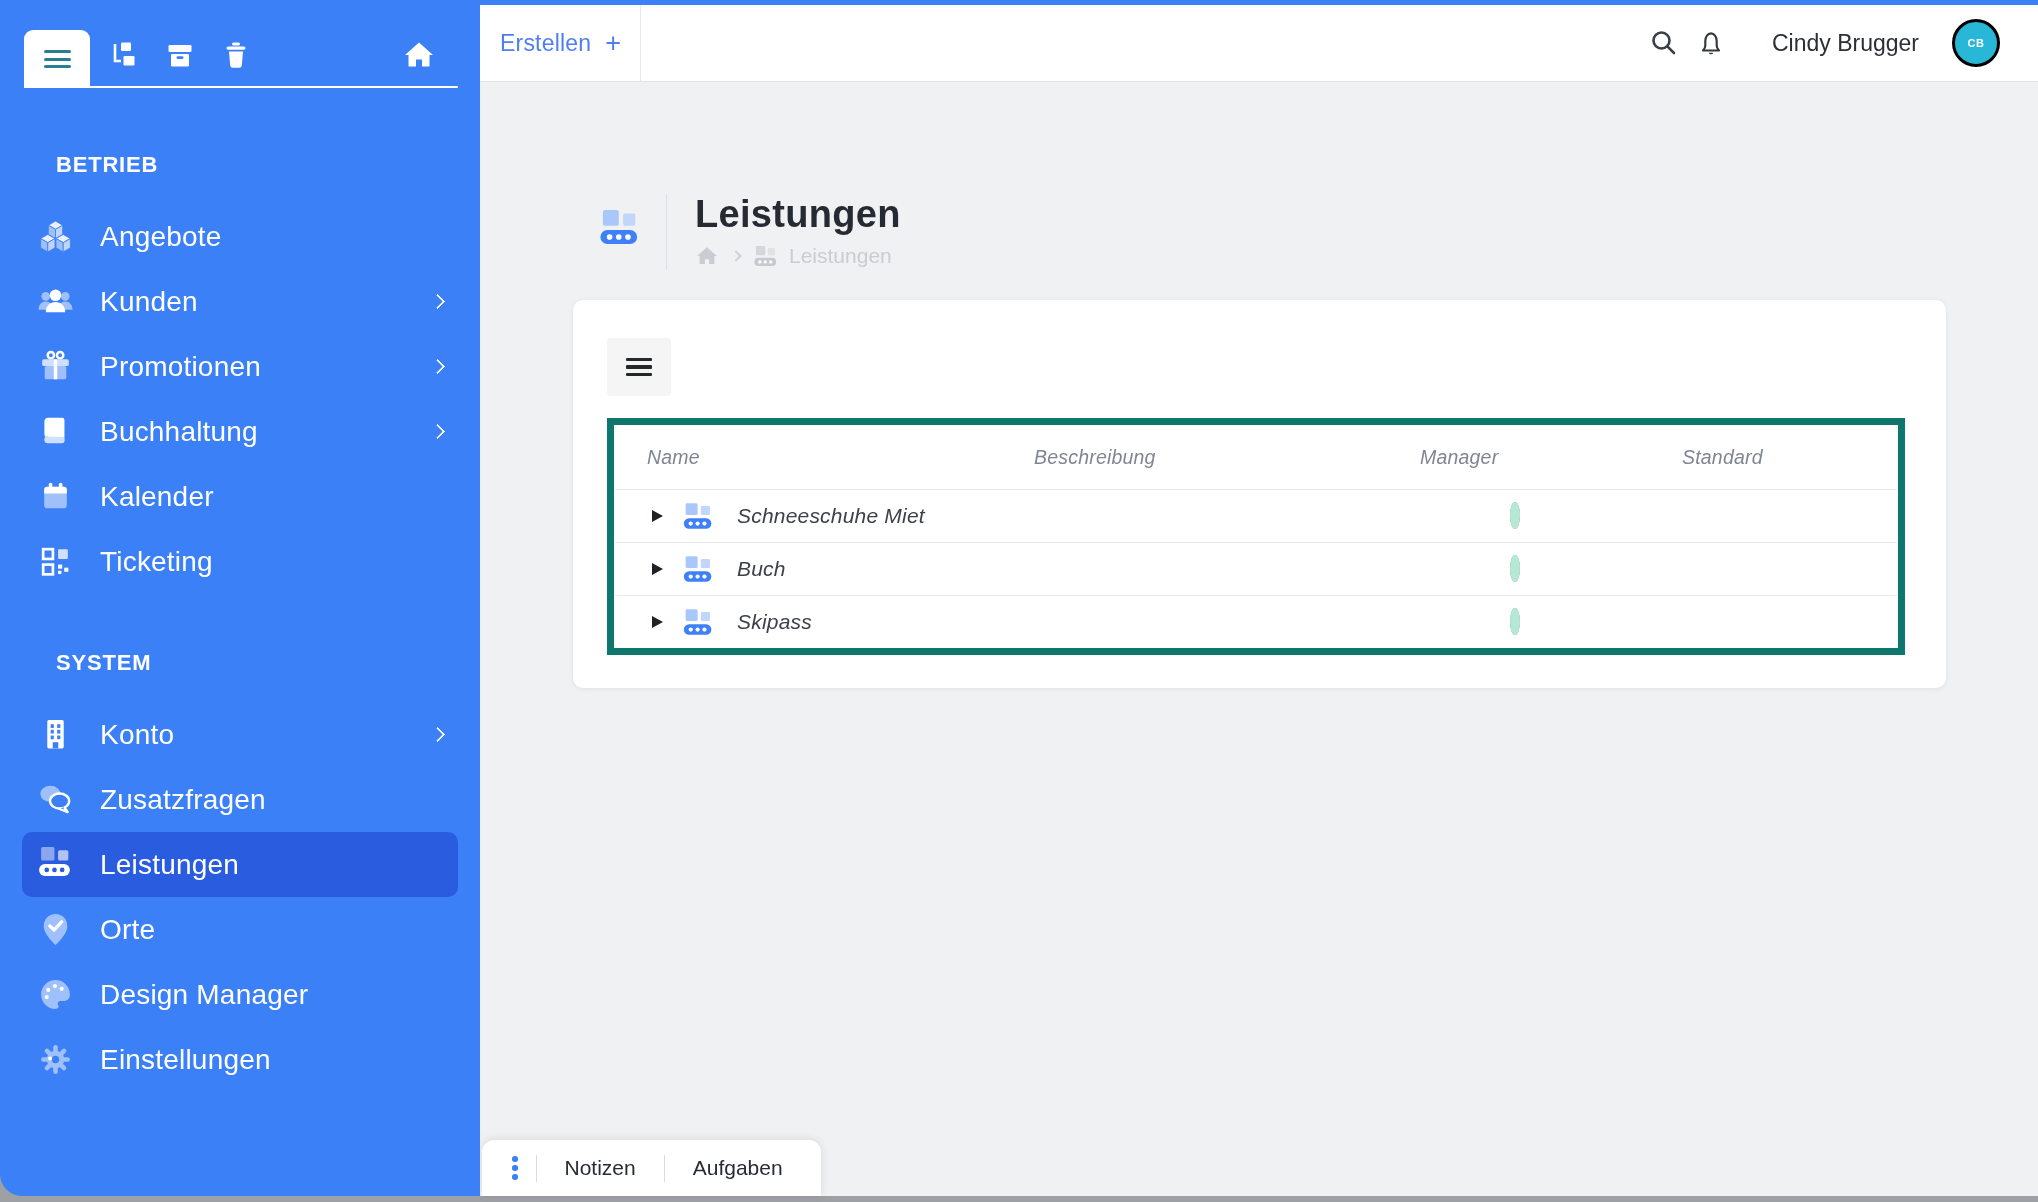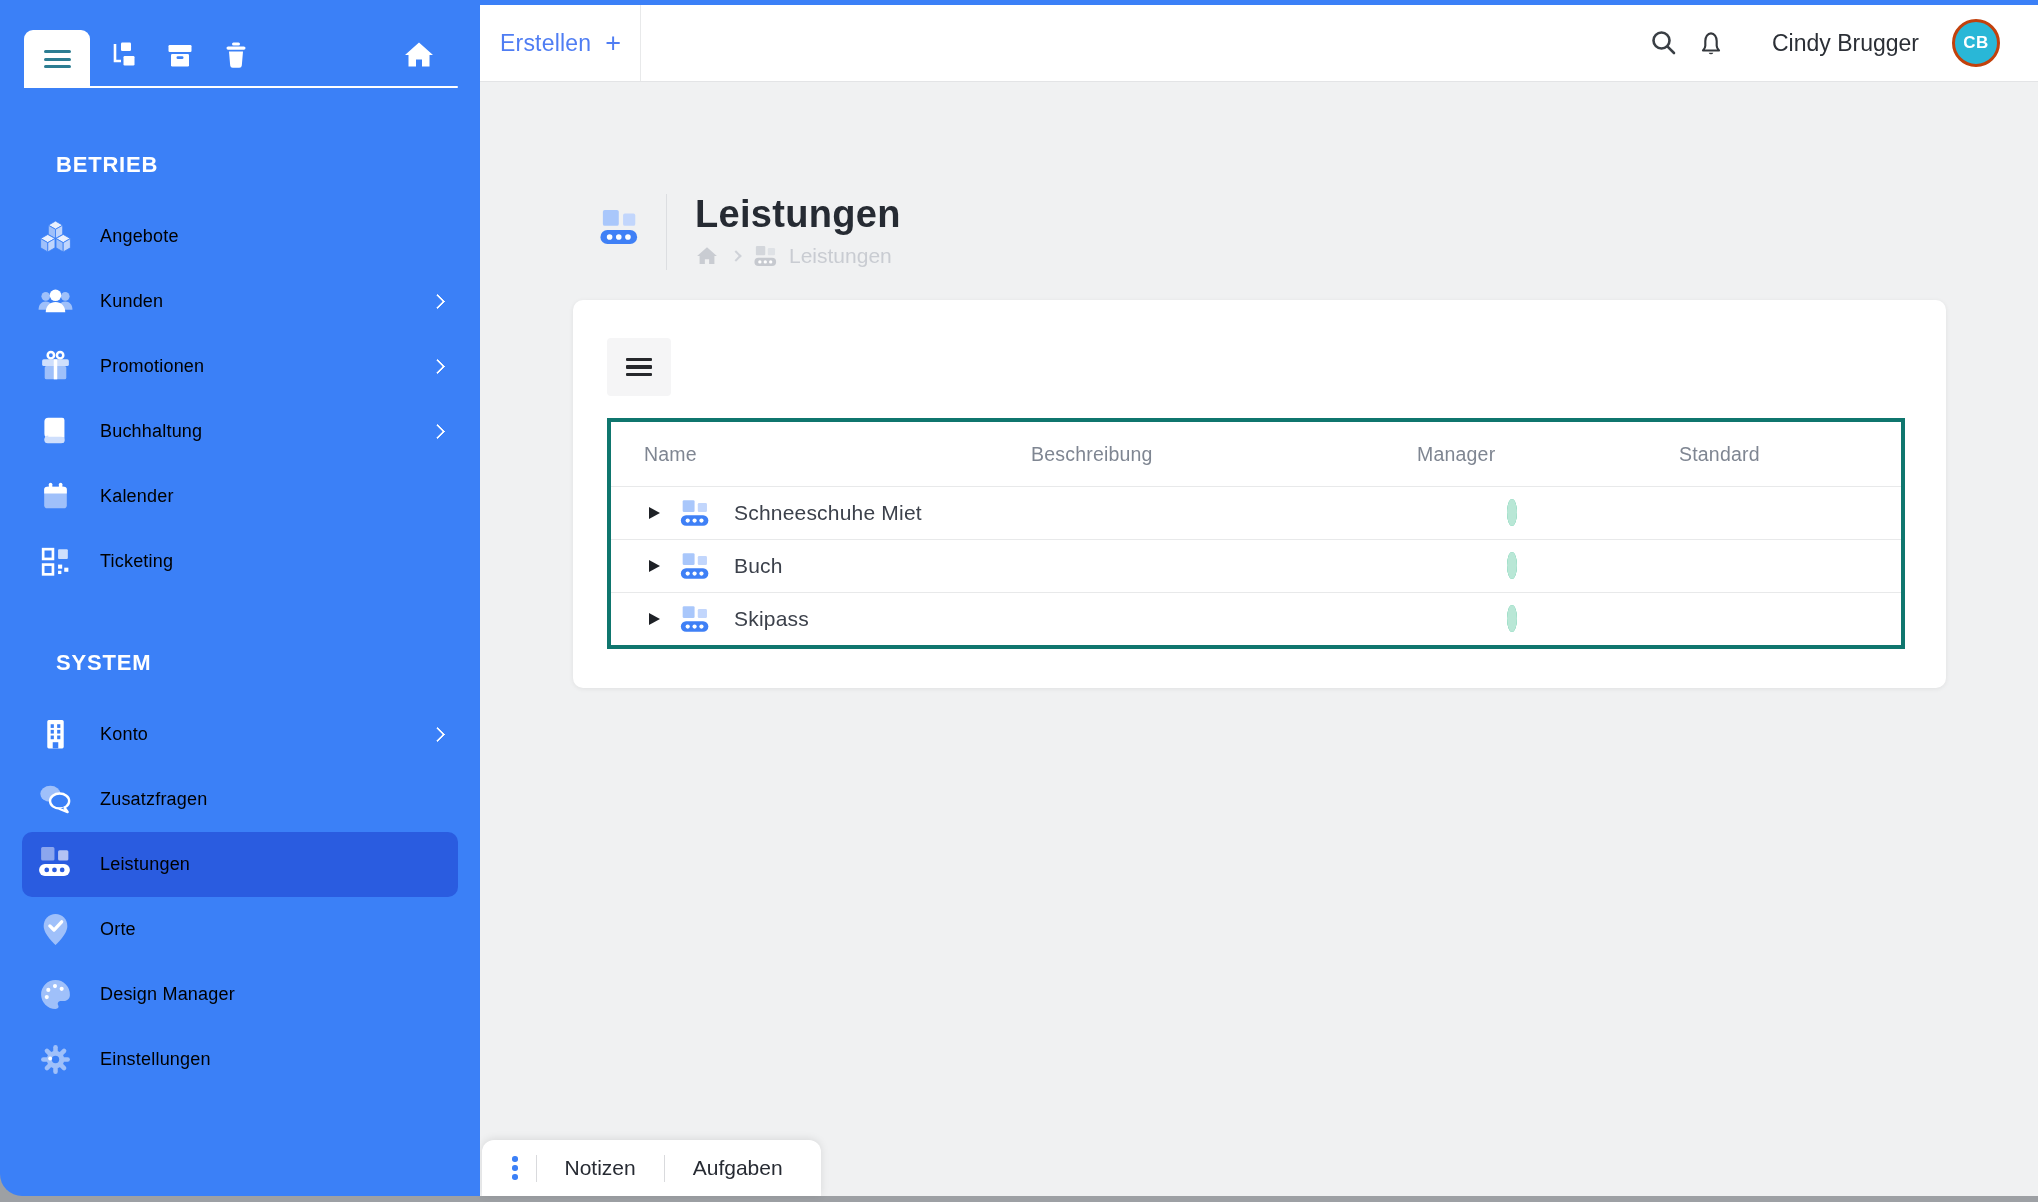--- a/index.html
+++ b/index.html
@@ -36,21 +36,21 @@
     margin:64px 0 26px 56px; color:#ffffff; font-size:22px; font-weight:700; letter-spacing:.8px;
   }
   .sb-section-label.second { margin-top:56px; }
 
   .sb-item {
     height:65px; margin:0 22px; padding:0 15px; border-radius:10px;
     display:flex; align-items:center; cursor:pointer;
   }
   .sb-item.active { background:#2a5ce0; }
   .sb-item .ic { width:37px; height:37px; margin-right:26px; flex:none; }
-  .sb-item .lbl { color:#000000; font-size:18px; font-weight:400; letter-spacing:.2px; white-space:nowrap; }
+  .sb-item .lbl { color:#ffffff; font-size:28px; font-weight:400; letter-spacing:.2px; white-space:nowrap; }
   .chev {
     margin-left:auto; width:11px; height:11px;
     border-top:2.6px solid #fff; border-right:2.6px solid #fff;
     transform:rotate(45deg); border-radius:1px;
   }
 
   
   .topbar {
     position:absolute; left:480px; top:0; width:1558px; height:82px;
     background:#ffffff; border-bottom:1px solid #e3e4e6; z-index:20;
@@ -62,23 +62,23 @@
   .create-btn .plus { font-size:27px; font-weight:400; margin-left:14px; }
   .tb-divider { position:absolute; left:160px; top:5px; bottom:0; width:1px; background:#e8e9ea; }
   .tb-right {
     position:absolute; right:38px; top:5px; bottom:0;
     display:flex; align-items:center; gap:15px;
   }
   .tb-icon { width:32px; height:32px; cursor:pointer; display:flex; align-items:center; justify-content:center; }
   .user-name { margin-left:30px; color:#2b2f36; font-size:23px; font-weight:500; cursor:pointer; white-space:nowrap; }
   .avatar {
     width:48px; height:48px; border-radius:50%; background:#29b7d7;
-    border:3px solid #c2410c; margin-left:18px; cursor:pointer;
+    border:3px solid #000000; margin-left:18px; cursor:pointer;
     display:flex; align-items:center; justify-content:center;
-    color:#ffffff; font-size:17px; font-weight:700; letter-spacing:.5px;
+    color:#ffffff; font-size:11px; font-weight:700; letter-spacing:.5px;
   }
 
   
   .main {
     position:absolute; left:480px; top:82px; width:1558px; height:1114px;
     background:#f0f1f2; z-index:10;
   }
 
   .page-head { position:absolute; left:118px; top:112px; display:flex; }
   .ph-ic { width:44px; height:38px; margin-top:14px; }
@@ -97,21 +97,21 @@
     background:#ffffff; border-radius:10px; box-shadow:0 1px 5px rgba(0,0,0,.07);
   }
   .card-menu-btn {
     position:absolute; left:34px; top:38px; width:64px; height:58px;
     background:#f5f5f6; border-radius:4px; cursor:pointer;
     display:flex; align-items:center; justify-content:center;
   }
   .card-menu-btn .bars { width:26px; }
   .card-menu-btn .bars i { display:block; height:3.2px; background:#26282c; border-radius:1px; margin:4.2px 0; }
 
-  .tbl { position:absolute; left:34px; top:118px; width:1298px; border:4px solid #0f766e; }
+  .tbl { position:absolute; left:34px; top:118px; width:1298px; border:7px solid #0f766e;font-style:italic; }
   .t-head, .t-row { display:grid; grid-template-columns:420px 386px 262px 228px; align-items:center; }
   .t-head { height:64px; }
   .t-head .th { color:#7f8692; font-size:19.5px; font-weight:500; letter-spacing:.2px; }
   .t-head .th:first-child { padding-left:33px; }
   .t-row { height:53px; border-top:1px solid #e8e9ea; cursor:pointer; background:#fff;gap:44px; }
   .cell-name { display:flex; align-items:center; }
   .caret {
     width:0; height:0; margin-left:38px; cursor:pointer; flex:none;
     border-left:11px solid #1e2126; border-top:6.5px solid transparent; border-bottom:6.5px solid transparent;
   }

